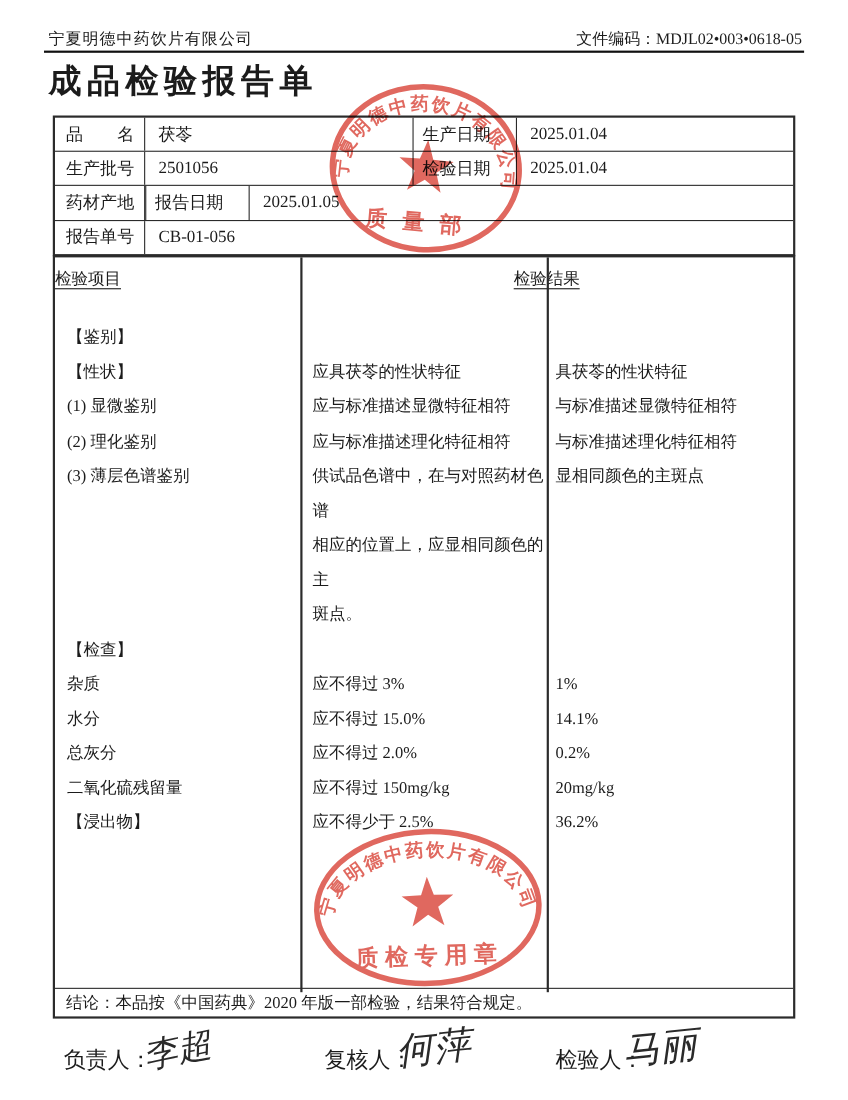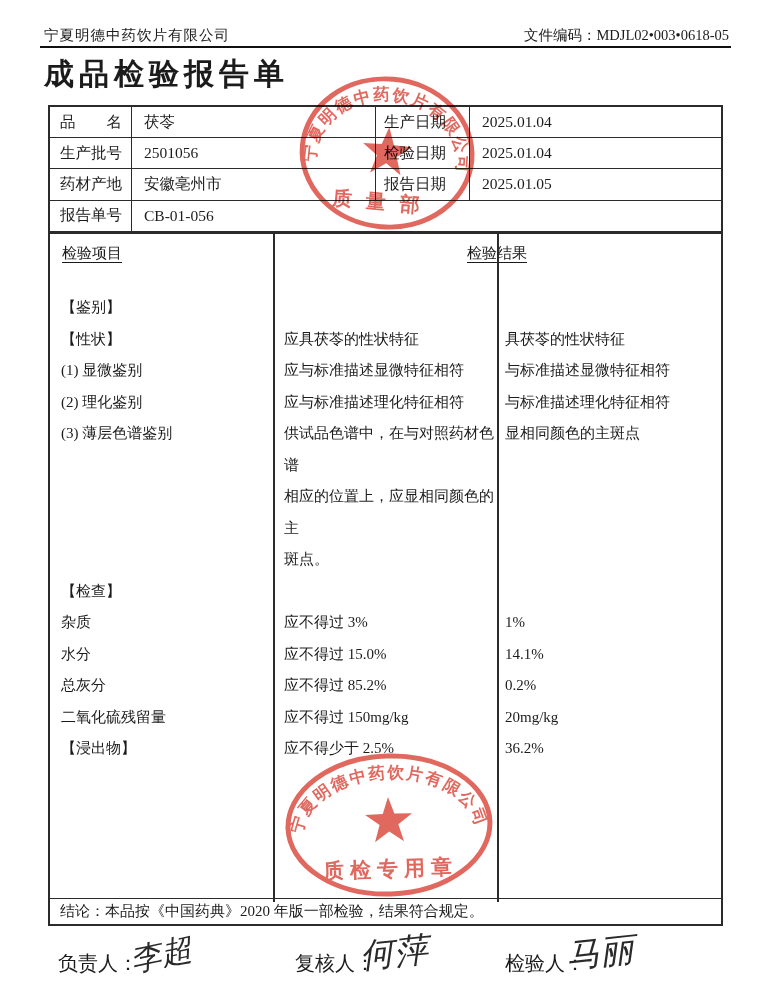--- a/index.html
+++ b/index.html
@@ -27,21 +27,21 @@
   .ic-dvalue{ flex:1;      padding-left:12px; border-left:1.5px solid #2b2b2b; }
   .ic-value-wide { flex:1; padding-left:12px; }
 
   
   .main-table { position:absolute; left:48px; top:232px; width:675px; height:694px;
                 border:2px solid #2b2b2b; box-sizing:border-box; font-size:15px; }
   .vdiv { position:absolute; top:0; width:1.5px; height:668px; background:#2b2b2b; }
   .vdiv1 { left:223px; } .vdiv2 { left:447px; }
   .mt-header { display:flex; height:58px; padding-top:10px; box-sizing:border-box; }
   .mh { box-sizing:border-box; }
-  .mh1 { width:223px; padding-left:12px; text-align:left; }
+  .mh1 { width:223px; text-align:left; }
   .mh2 { width:224px; text-align:center; }
   .mh3 { flex:1; text-align:center; }
   .mh span { text-decoration:underline; text-underline-offset:4px; }
   .mrow { display:flex; line-height:31.5px; }
   .mc { box-sizing:border-box; }
   .mc1 { width:223px; padding-left:11px; }
   .mc2 { width:224px; padding-left:11px; white-space:pre-line; }
   .mc3 { flex:1; padding-left:8px; }
   .concl-row { position:absolute; left:0; bottom:0; width:100%; height:26px;
                border-top:1.5px solid #2b2b2b; box-sizing:border-box;
@@ -77,21 +77,20 @@
       <div class="ic ic-dvalue">2025.01.04</div>
     </div>
     <div class="info-row">
       <div class="ic ic-label">生产批号</div>
       <div class="ic ic-value">2501056</div>
       <div class="ic ic-dlabel">检验日期</div>
       <div class="ic ic-dvalue">2025.01.04</div>
     </div>
     <div class="info-row">
       <div class="ic ic-label">药材产地</div>
-      <div class="ic ic-value">安徽亳州市</div>
       <div class="ic ic-dlabel">报告日期</div>
       <div class="ic ic-dvalue">2025.01.05</div>
     </div>
     <div class="info-row">
       <div class="ic ic-label">报告单号</div>
       <div class="ic ic-value-wide">CB-01-056</div>
     </div>
   </div>
 
   <div class="main-table">
@@ -140,21 +139,21 @@
       <div class="mc mc2">应不得过 3%</div>
       <div class="mc mc3">1%</div>
     </div>
     <div class="mrow">
       <div class="mc mc1">水分</div>
       <div class="mc mc2">应不得过 15.0%</div>
       <div class="mc mc3">14.1%</div>
     </div>
     <div class="mrow">
       <div class="mc mc1">总灰分</div>
-      <div class="mc mc2">应不得过 85.2%</div>
+      <div class="mc mc2">应不得过 2.0%</div>
       <div class="mc mc3">0.2%</div>
     </div>
     <div class="mrow">
       <div class="mc mc1">二氧化硫残留量</div>
       <div class="mc mc2">应不得过 150mg/kg</div>
       <div class="mc mc3">20mg/kg</div>
     </div>
     <div class="mrow">
       <div class="mc mc1">【浸出物】</div>
       <div class="mc mc2">应不得少于 2.5%</div>

